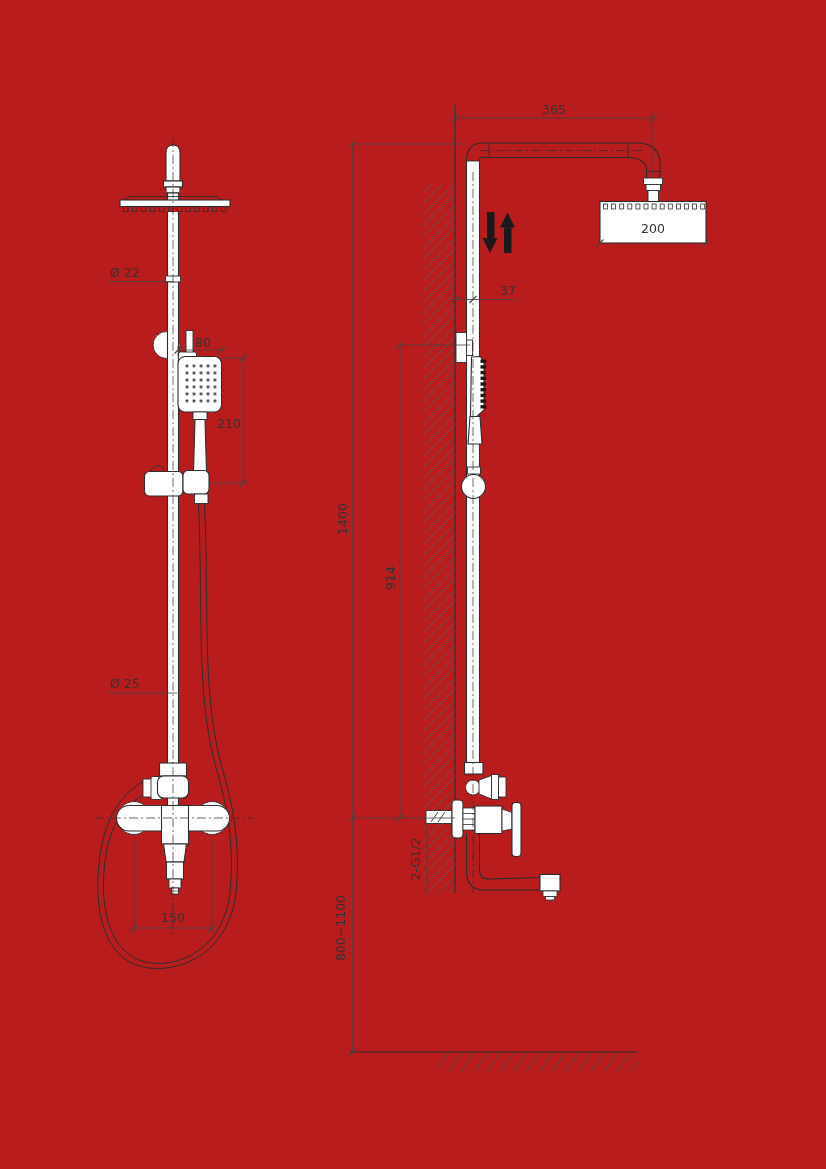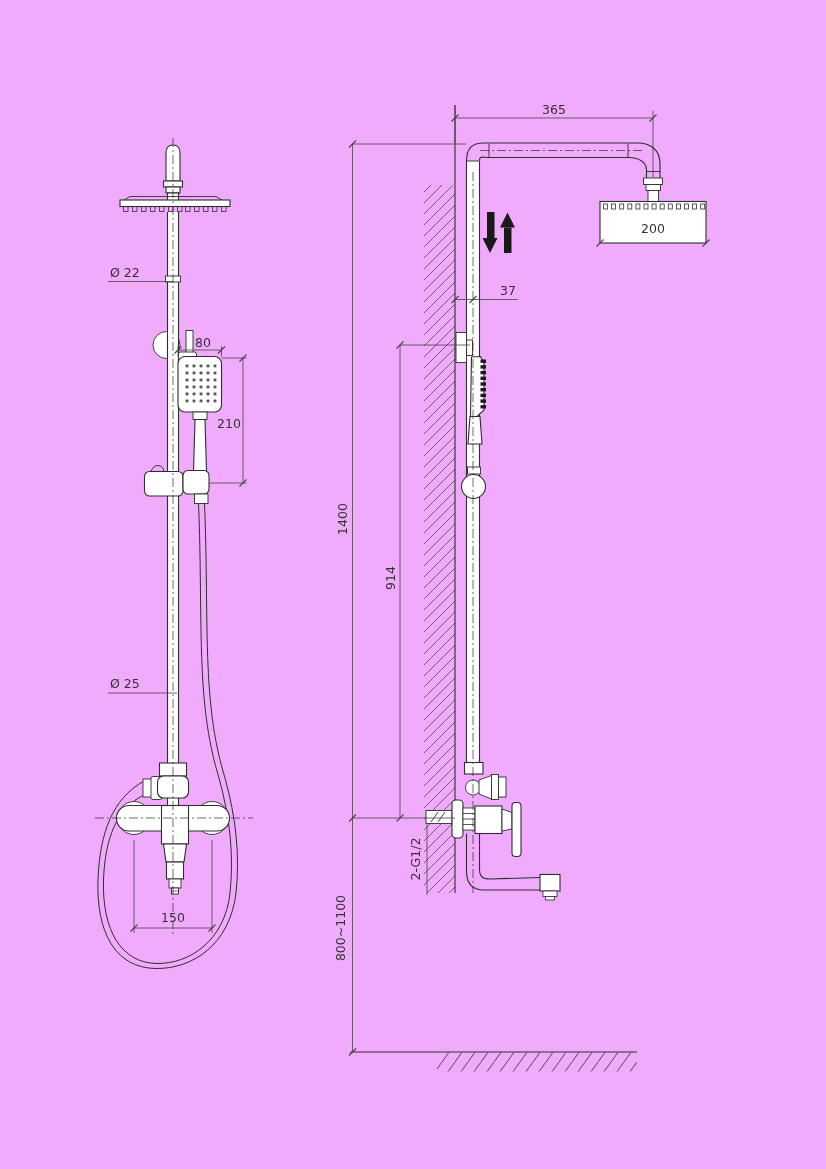--- a/index.html
+++ b/index.html
@@ -1,16 +1,16 @@
 <!DOCTYPE html>
 <html><head>
 <meta charset="utf-8">
 <style>
   html,body{margin:0;padding:0;background:#ffffff;}
-  .page{width:826px;height:1169px;position:relative;background:#f0abfc;overflow:hidden;}
+  .page{width:826px;height:1169px;position:relative;background:#b91c1c;overflow:hidden;}
   svg{display:block;}
   text{font-family:"DejaVu Sans","Liberation Sans",sans-serif;font-size:12.5px;fill:#333;}
 </style>
 </head>
 <body>
 
 <div class="page">
 <svg width="826" height="1169" viewBox="0 0 826 1169">
   <defs>
     <pattern id="hatch" width="11" height="11" patternUnits="userSpaceOnUse">

